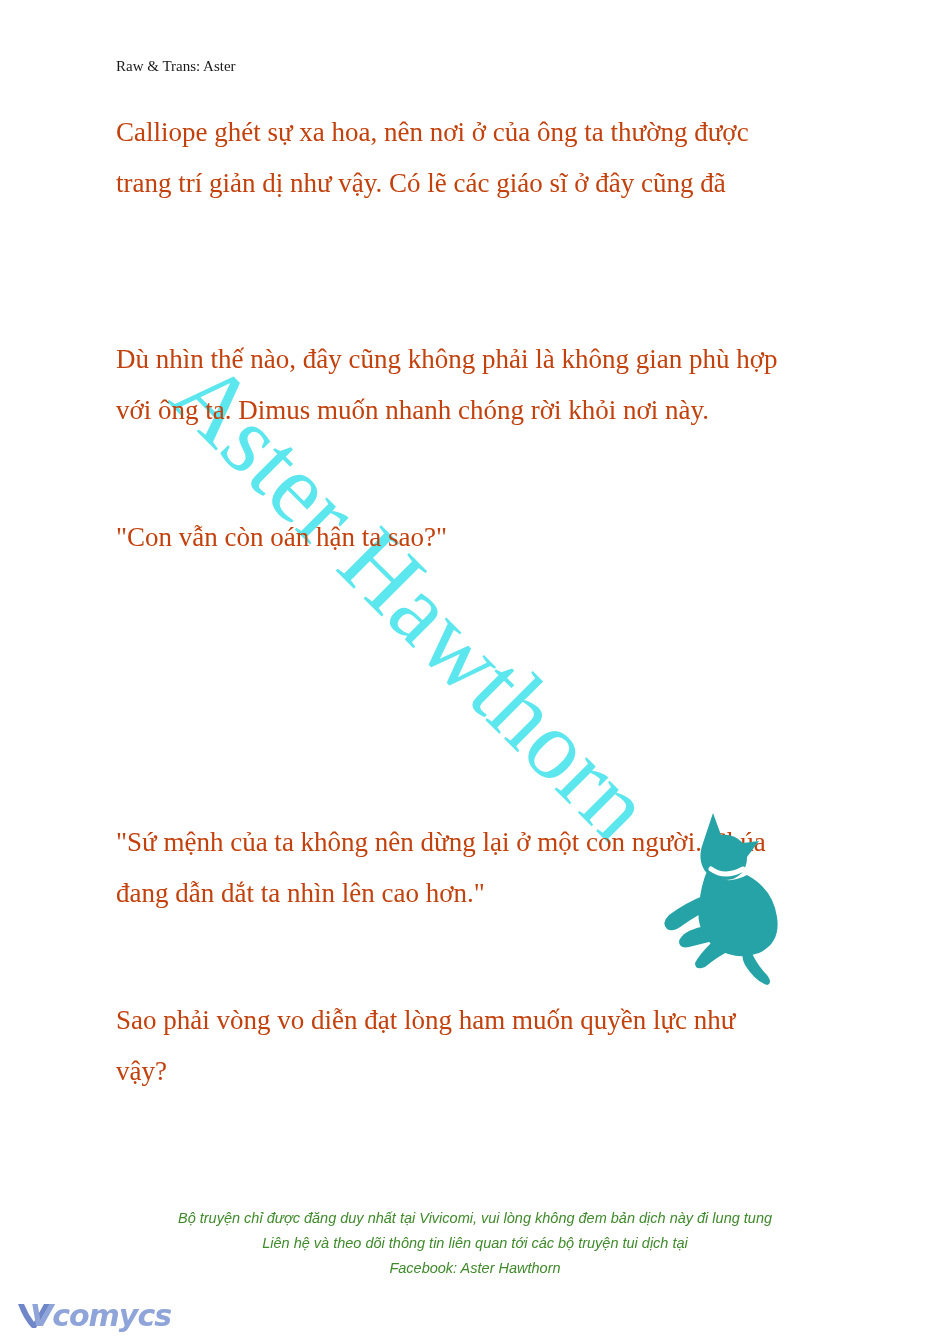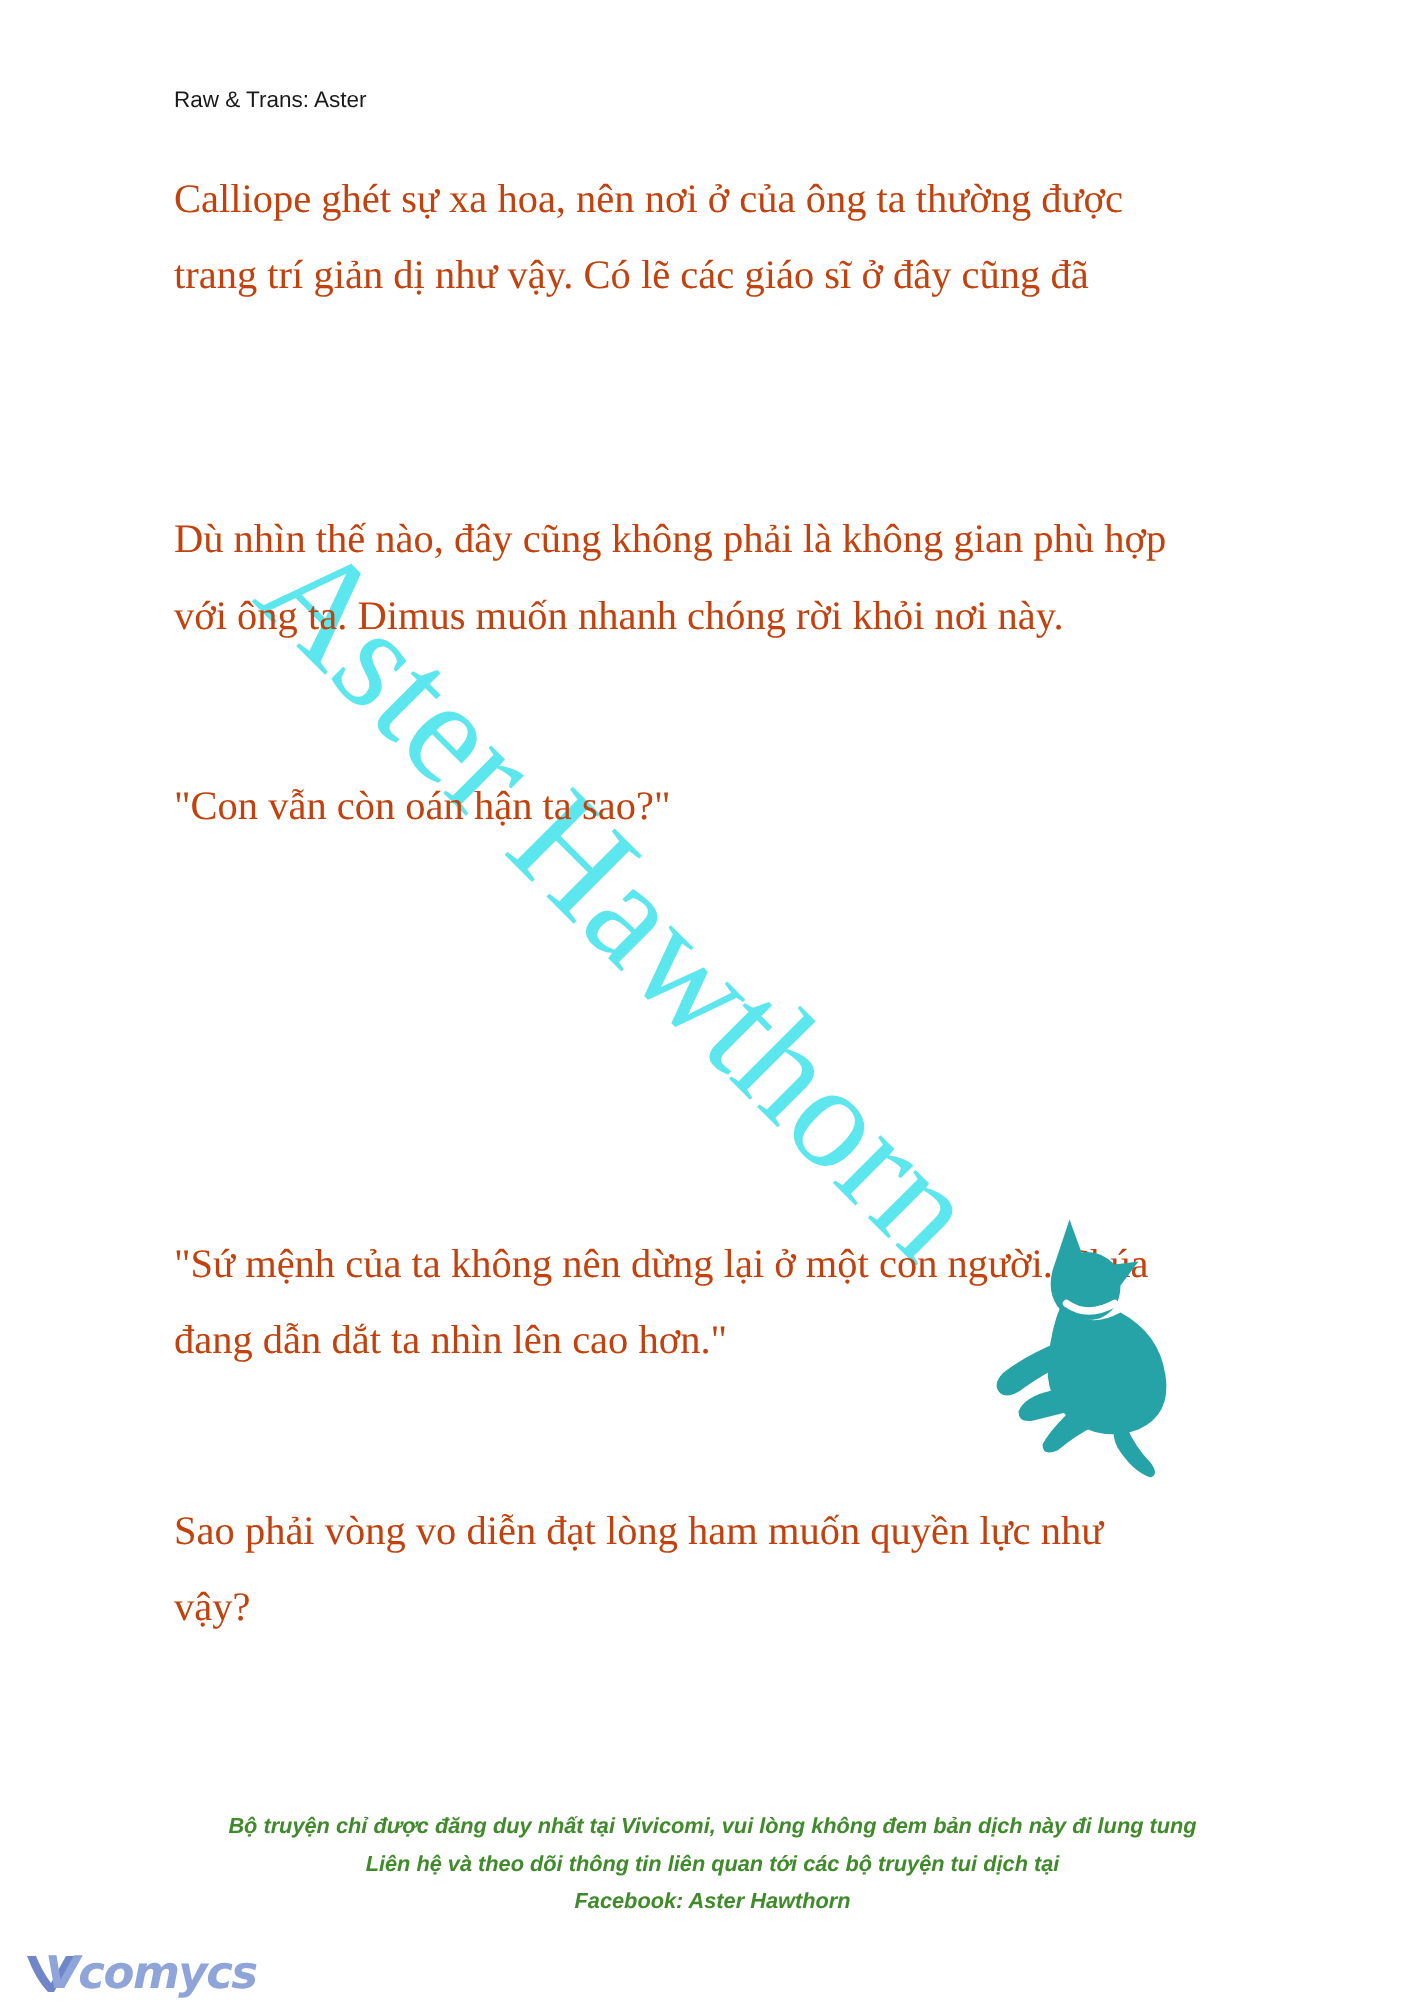--- a/index.html
+++ b/index.html
@@ -16,21 +16,21 @@
     .page {
       position: absolute;
       left: 0; top: 0;
       width: 950px; height: 1343px;
       background: #ffffff;
     }
     .header-credit {
       position: absolute;
       left: 116px;
       top: 58px;
-      font-family: Liberation Sans, sans-serif;
+      font-family: Liberation Serif, serif;
       font-size: 15px;
       color: #1a1a1a;
     }
     .para {
       position: absolute;
       left: 116px;
       width: 730px;
       font-family: "Liberation Serif", serif;
       font-size: 27px;
       line-height: 51px;
@@ -67,21 +67,21 @@
     }
 
     .footer-notice {
       position: absolute;
       left: 0;
       width: 950px;
       top: 1206px;
       text-align: center;
       font-family: "Liberation Sans", sans-serif;
       font-style: italic;
-      font-weight: bold;
+      font-weight: normal;
       font-size: 14.5px;
       line-height: 25px;
       color: #3f8a2a;
     }
     .footer-notice span { display: block; }
 
     .logo {
       position: absolute;
       left: 14px;
       top: 1298px;

